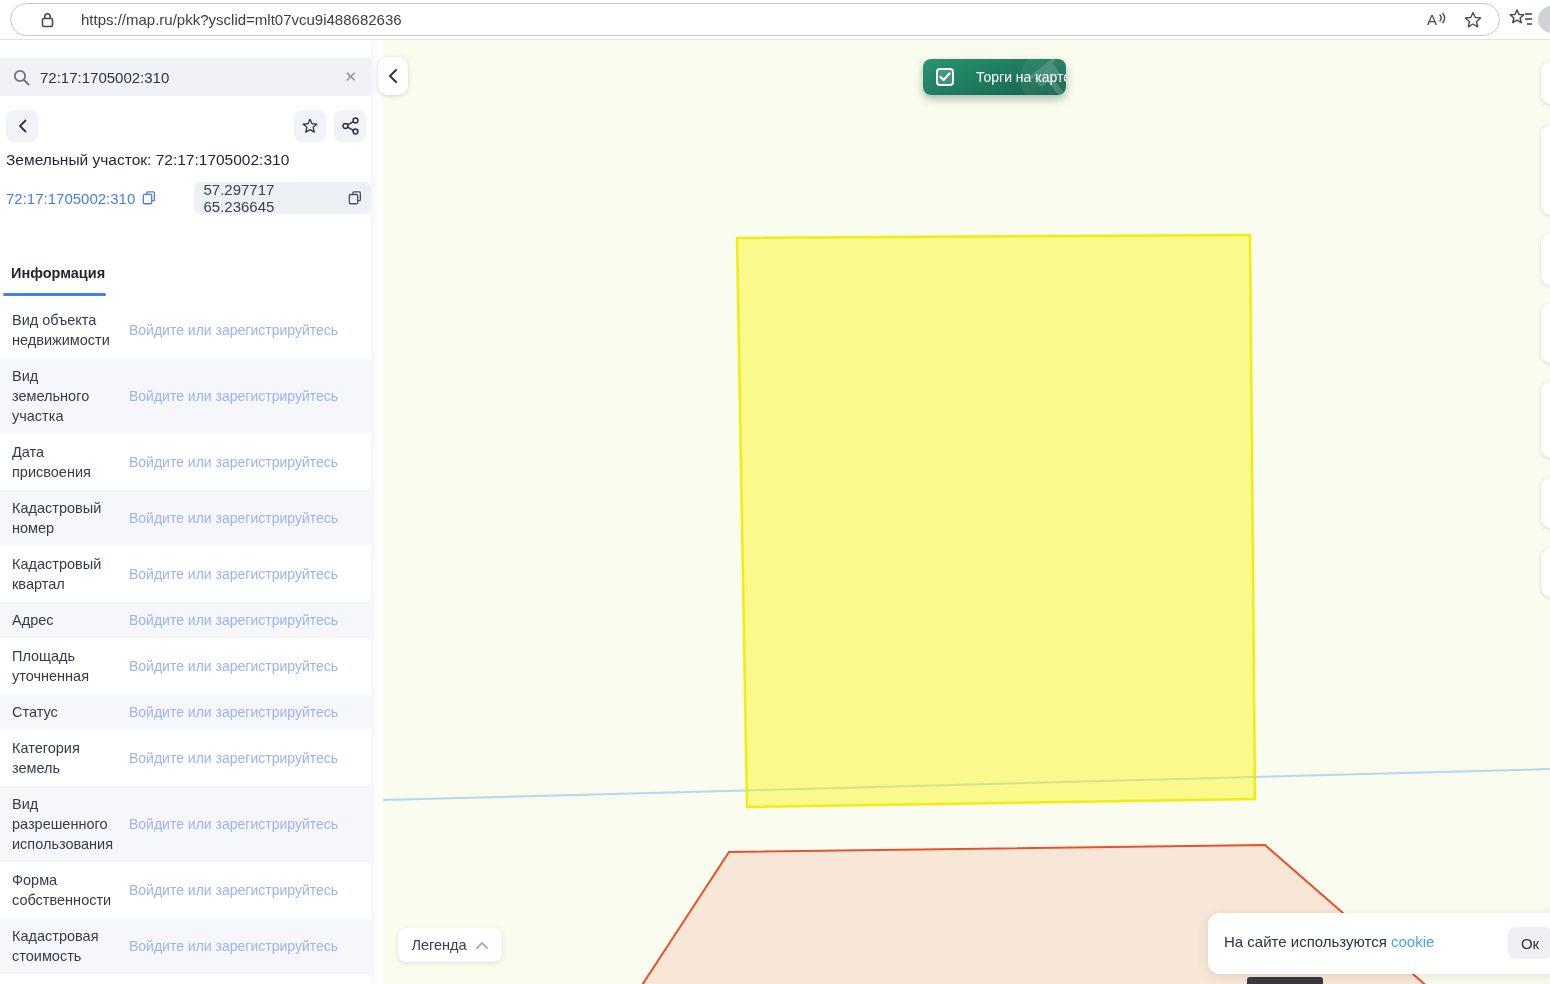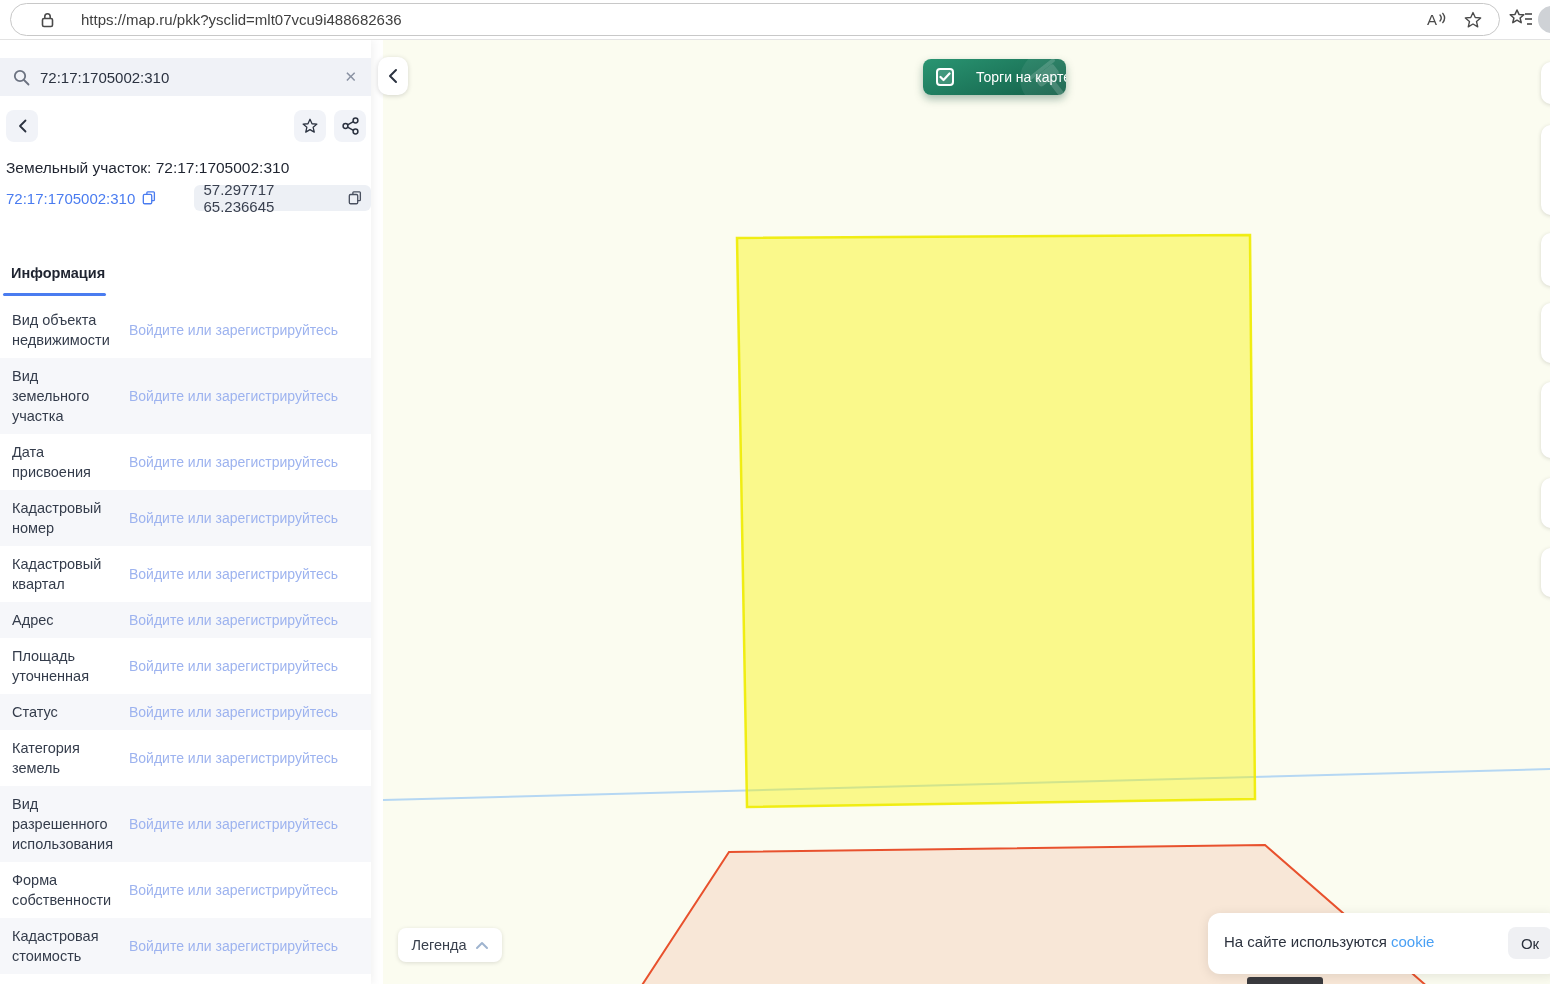--- a/index.html
+++ b/index.html
@@ -33,28 +33,28 @@
   .search-input { flex:1; margin-left:10px; border:none; outline:none; background:transparent;
     font-family:"Liberation Sans",sans-serif; font-size:15px; color:#2b3240; }
   .search-clear { margin-right:14px; color:#8a92a3; font-size:15px; cursor:pointer; }
 
   .icon-btn { position:absolute; width:32px; height:32px; border-radius:8px;
     background:#f1f3f8; display:flex; align-items:center; justify-content:center; cursor:pointer; }
   .btn-back { left:6px; top:70px; }
   .btn-star { left:294px; top:70px; }
   .btn-share { left:334px; top:70px; }
 
-  .parcel-title { position:absolute; left:6px; top:119px; font-size:15.5px;
+  .parcel-title { position:absolute; left:6px; top:111px; font-size:15.5px;
     font-weight:500; color:#1f2430; white-space:nowrap; }
 
   .chips-row { position:absolute; left:6px; top:145px; height:26px;
     display:flex; align-items:center; }
   .cad-link { color:#4a7cf0; font-size:15px; text-decoration:none; cursor:pointer; }
   .copy-ic { margin-left:7px; cursor:pointer; }
-  .coord-chip { margin-left:38px; height:26px; background:#edf0f5; border-radius:6px;
+  .coord-chip { margin-left:38px; height:32px; background:#edf0f5; border-radius:6px;
     display:flex; align-items:center; padding:0 9px; font-size:15px; color:#3a4150; }
 
   .address { position:absolute; left:6px; top:173px; width:350px;
     font-size:14.5px; line-height:21px; color:#3e4553; }
 
   .tab { position:absolute; left:11px; top:225px; font-size:14.5px; font-weight:700; color:#1f2430; cursor:pointer; }
   .tab-underline { position:absolute; left:3px; top:253px; width:103px; height:3px;
     background:#4a7cf0; border-radius:2px; }
 
   .rows { position:absolute; left:0; top:262px; width:371px; }

